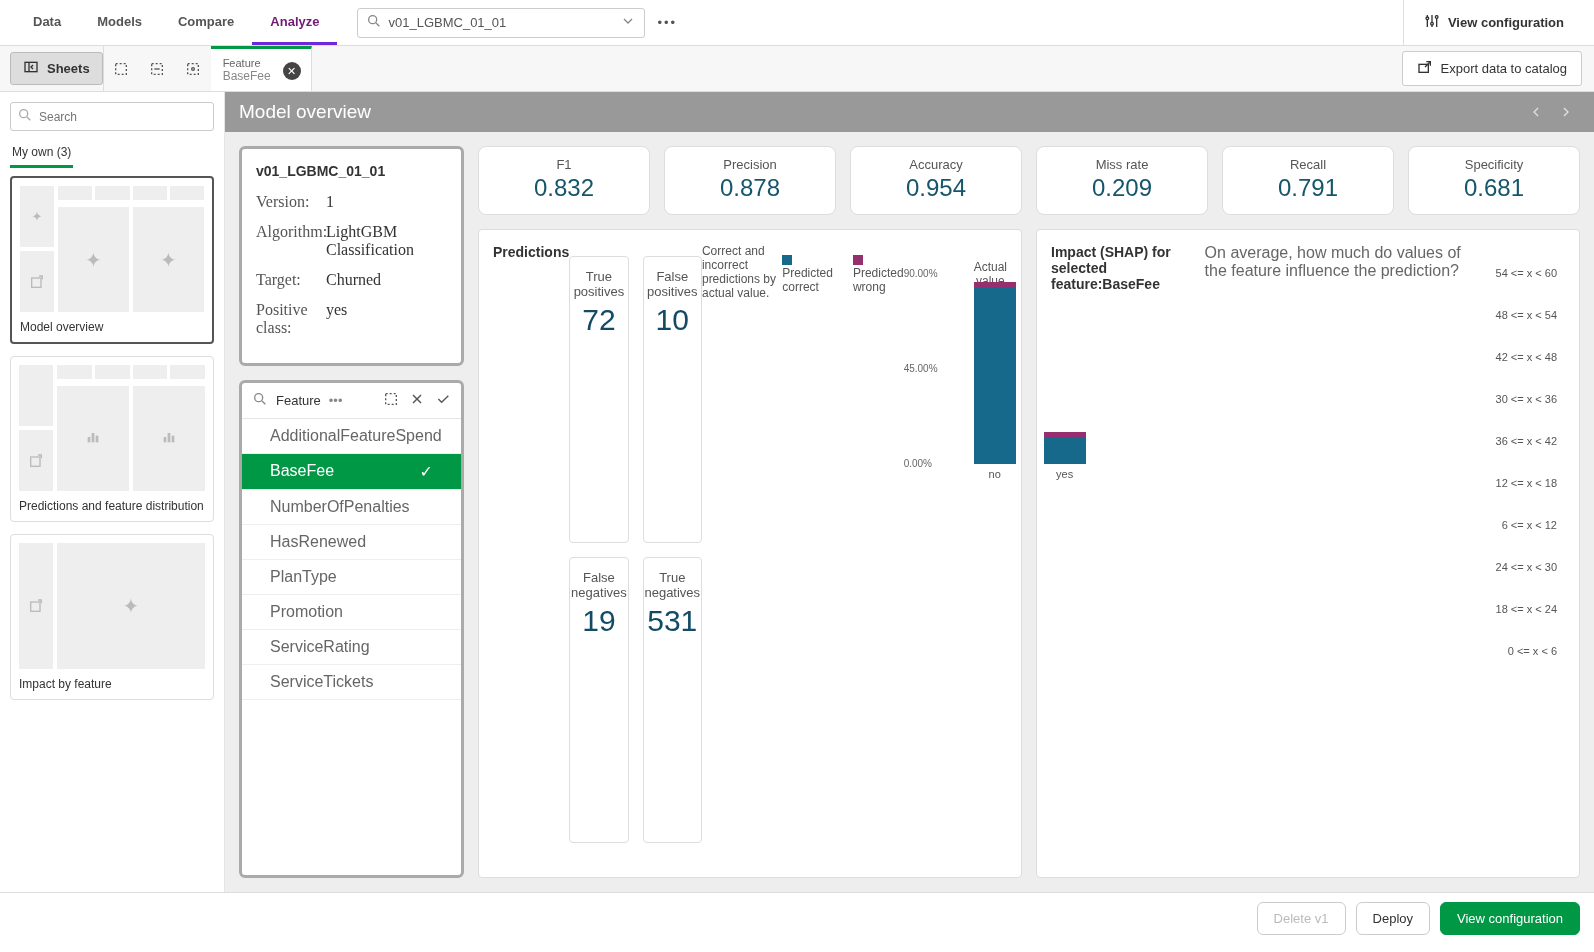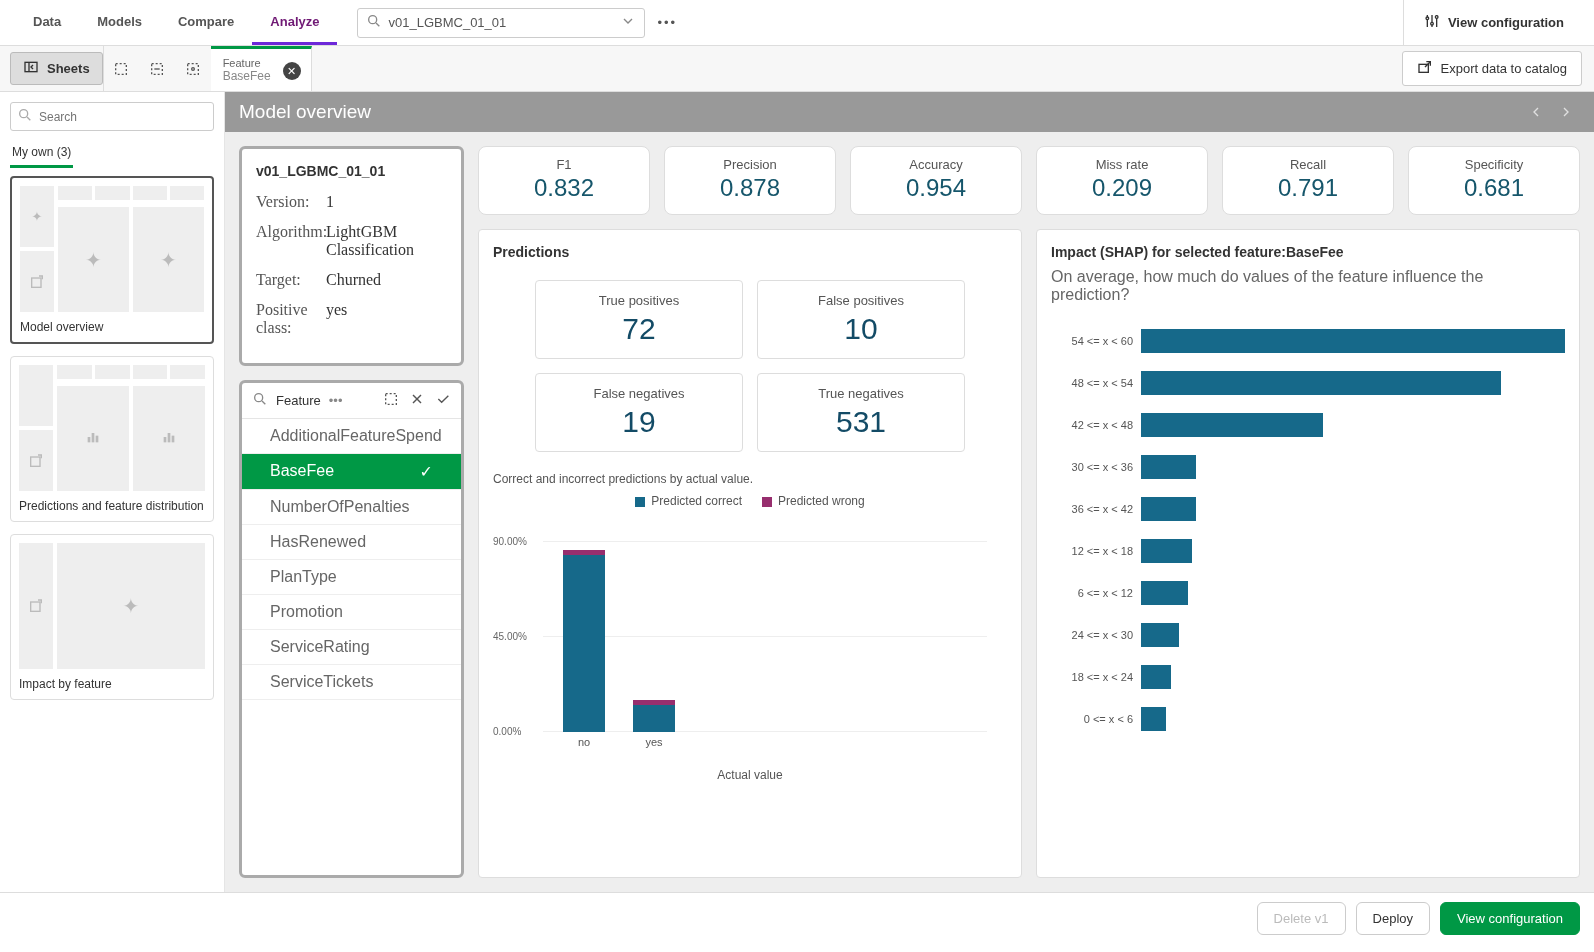--- a/index.html
+++ b/index.html
@@ -64,21 +64,21 @@
   .fp-item { padding:8px 28px; font-size:16px; border-bottom:1px solid #eee; cursor:pointer; color:#666;}
   .fp-item.sel { background:#009845; color:#fff; display:flex;}
   .fp-item.sel::after{content:"✓"; margin-left:auto;}
   
   .col-right { flex:1; display:flex; flex-direction:column; gap:14px; min-width:0;}
   .metric-row { display:flex; gap:14px;}
   .metric { flex:1; background:#fff; border:1px solid #ddd; border-radius:8px; text-align:center; padding:10px 0 12px;}
   .metric .m-label { font-size:13px; color:#555; margin-bottom:2px;}
   .metric .m-val { font-size:24px; color:#16566b; font-weight:400;}
   .two-cols { display:flex; gap:14px; flex:1; min-height:0;}
-  .panel { background:#fff; border:1px solid #ddd; border-radius:4px; padding:14px; display:flex; flex-direction:column;}
+  .panel { background:#fff; border:1px solid #ddd; border-radius:4px; padding:14px; display:flex; flex-direction:row;}
   .panel-title { font-weight:700; font-size:14px; margin-bottom:8px;}
   .panel-sub { font-size:16px; color:#666; margin-bottom:8px;}
   .pred-panel { flex:1; min-width:0;}
   .shap-panel { flex:1; min-width:0;}
   .quad { display:grid; grid-template-columns:1fr 1fr; gap:14px; width:430px; margin:12px auto 20px;}
   .qcard { border:1px solid #ddd; border-radius:4px; text-align:center; padding:12px 0;}
   .qcard .ql { font-size:13px; color:#555; margin-bottom:4px;}
   .qcard .qv { font-size:30px; color:#134b66; font-weight:400;}
   .chart-sub { font-size:12px; color:#555;}
   .legend { display:flex; gap:20px; justify-content:center; font-size:12px; color:#555; margin:8px 0 4px;}

